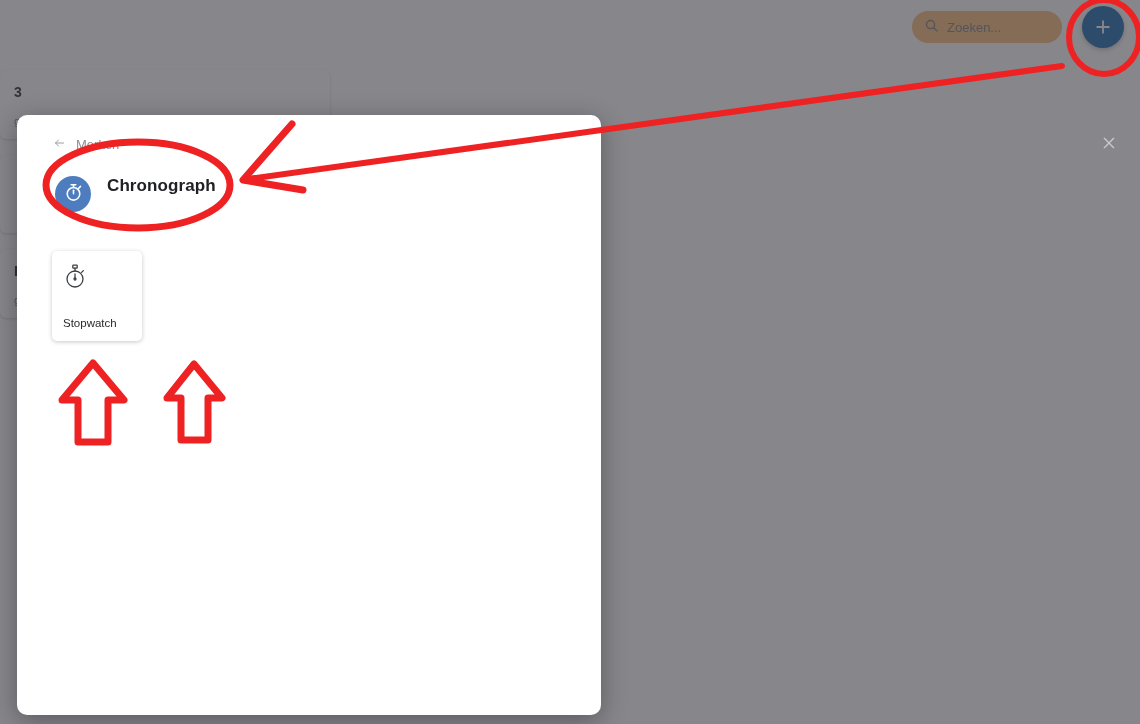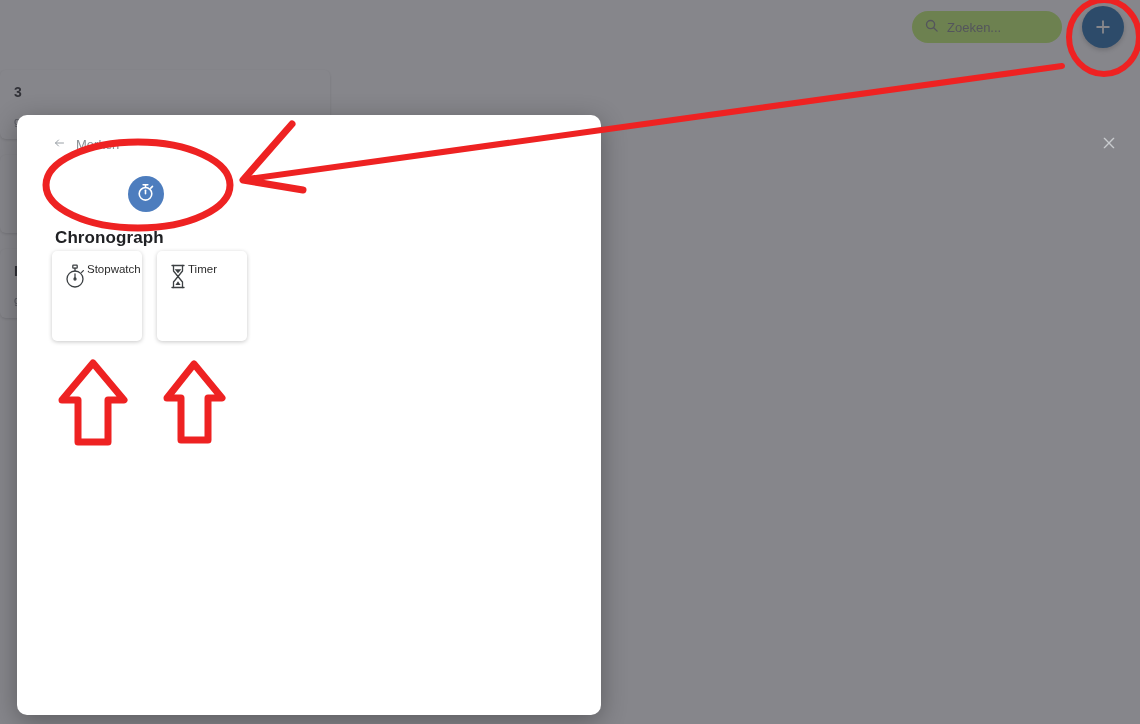--- a/index.html
+++ b/index.html
@@ -16,21 +16,21 @@
     background: #ffffff;
   }
   .topbar {
     position: absolute; top: 0; left: 0; right: 0; height: 54px;
     background: #ffffff;
     display: flex; align-items: center; justify-content: flex-end;
     padding-right: 16px;
   }
   .search-box {
     width: 150px; height: 32px; border-radius: 16px;
-    background: #bef264;
+    background: #fdba74;
     display: flex; align-items: center; gap: 8px;
     padding: 0 12px;
     margin-right: 20px;
   }
   .search-box svg { flex: none; }
   .search-input {
     border: none; outline: none; background: transparent;
     font-family: "Liberation Sans", sans-serif;
     font-size: 13px; color: #5f6368; width: 100%;
   }
@@ -86,21 +86,21 @@
   }
   .back-link {
     position: absolute; left: 52px; top: 137px;
     display: flex; align-items: center; gap: 9px;
     font-size: 13px; color: #8a8f94;
     cursor: pointer; background: none; border: none;
     font-family: "Liberation Sans", sans-serif;
   }
   .modal-head {
     position: absolute; left: 55px; top: 176px;
-    display: flex; align-items: flex-end; gap: 16px; flex-direction: column;
+    display: flex; align-items: flex-start; gap: 16px;
   }
   .avatar {
     width: 36px; height: 36px; border-radius: 50%;
     background: #4d7dbe;
     display: flex; align-items: center; justify-content: center;
   }
   .modal-title {
     font-size: 17px; font-weight: bold; color: #202124;
     letter-spacing: .1px;
   }
@@ -109,21 +109,21 @@
   .card-grid {
     position: absolute; left: 52px; top: 251px;
     display: flex; gap: 15px;
   }
   .opt-card {
     width: 90px; height: 90px;
     background: #ffffff;
     border-radius: 5px;
     box-shadow: 0 1px 4px rgba(0,0,0,.22);
     padding: 12px 11px;
-    display: flex; 
+    display: flex; flex-direction: column; justify-content: space-between;
     cursor: pointer;
   }
   .opt-icon { height: 30px; display: flex; align-items: flex-start; }
   .opt-label { font-size: 11.5px; color: #2b2b2b; }
 
   
   .annot { position: absolute; inset: 0; pointer-events: none; }
 </style>
 </head>
 <body>
@@ -213,33 +213,20 @@
         <circle cx="12" cy="16" r="1"></circle>
         <line x1="12" y1="16" x2="12" y2="11"></line>
         <rect x="9.8" y="2.2" width="4.4" height="3" rx="0.6"></rect>
         <line x1="12" y1="5.2" x2="12" y2="8"></line>
         <line x1="18.6" y1="9.4" x2="20.4" y2="7.6"></line>
       </svg>
     </div>
     <div class="opt-label">Stopwatch</div>
   </div>
 
-  <div class="opt-card">
-    <div class="opt-icon">
-      <svg width="20" height="27" viewBox="0 0 20 27" fill="none" stroke="#3c4043" stroke-width="1.3" stroke-linecap="round" stroke-linejoin="round">
-        <line x1="4" y1="2.5" x2="16" y2="2.5"></line>
-        <line x1="4" y1="24.5" x2="16" y2="24.5"></line>
-        <path d="M5.5 2.5 L5.5 8 L10 13.5 L14.5 8 L14.5 2.5"></path>
-        <path d="M5.5 24.5 L5.5 19 L10 13.5 L14.5 19 L14.5 24.5"></path>
-        <path d="M6.6 6.2 L13.4 6.2 L10 10.2 Z" fill="#3c4043" stroke="none"></path>
-        <path d="M7.4 21.9 L12.6 21.9 L10 18.3 Z" fill="#3c4043" stroke="none"></path>
-      </svg>
-    </div>
-    <div class="opt-label">Timer</div>
-  </div>
 
 </div>
 
 <svg class="annot" width="1140" height="724" viewBox="0 0 1140 724">
 
   <ellipse cx="1104" cy="37" rx="35" ry="37" fill="none" stroke="#ee2222" stroke-width="6"></ellipse>
 
   <path d="M1062 66 L248 179" fill="none" stroke="#ee2222" stroke-width="6" stroke-linecap="round"></path>
   <path d="M292 124 L243 180 L303 190" fill="none" stroke="#ee2222" stroke-width="7" stroke-linecap="round" stroke-linejoin="round"></path>
 

